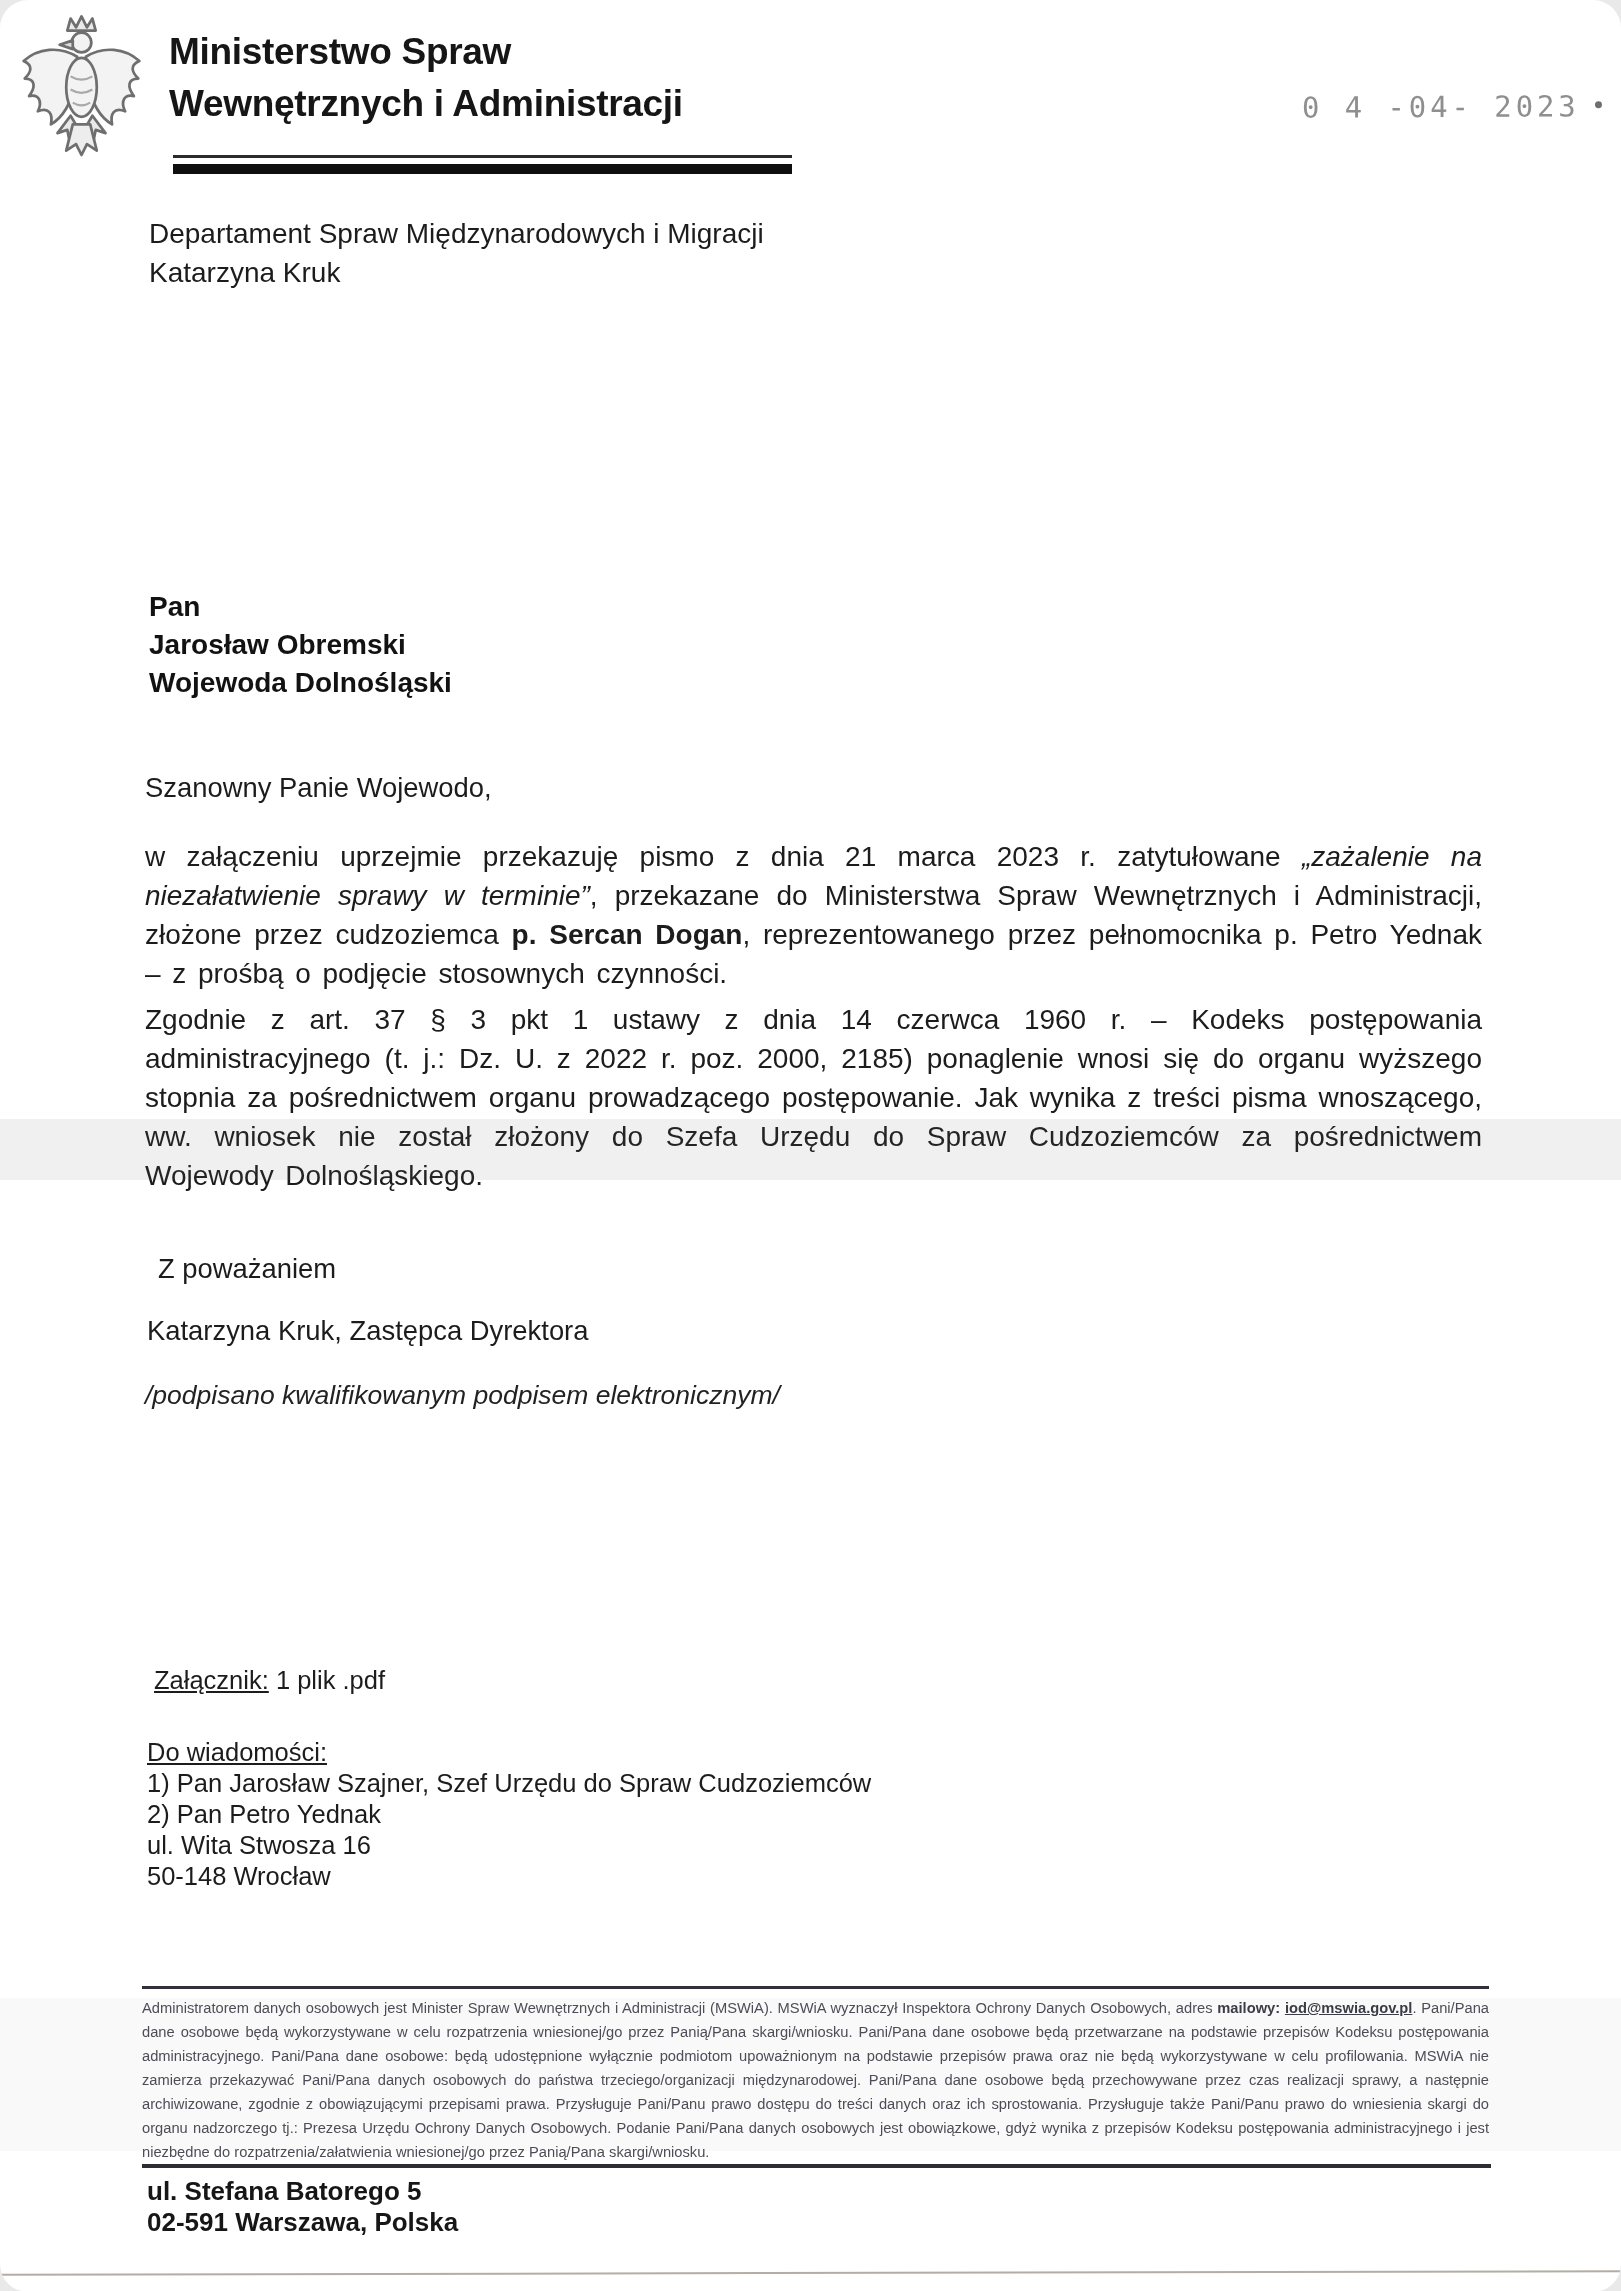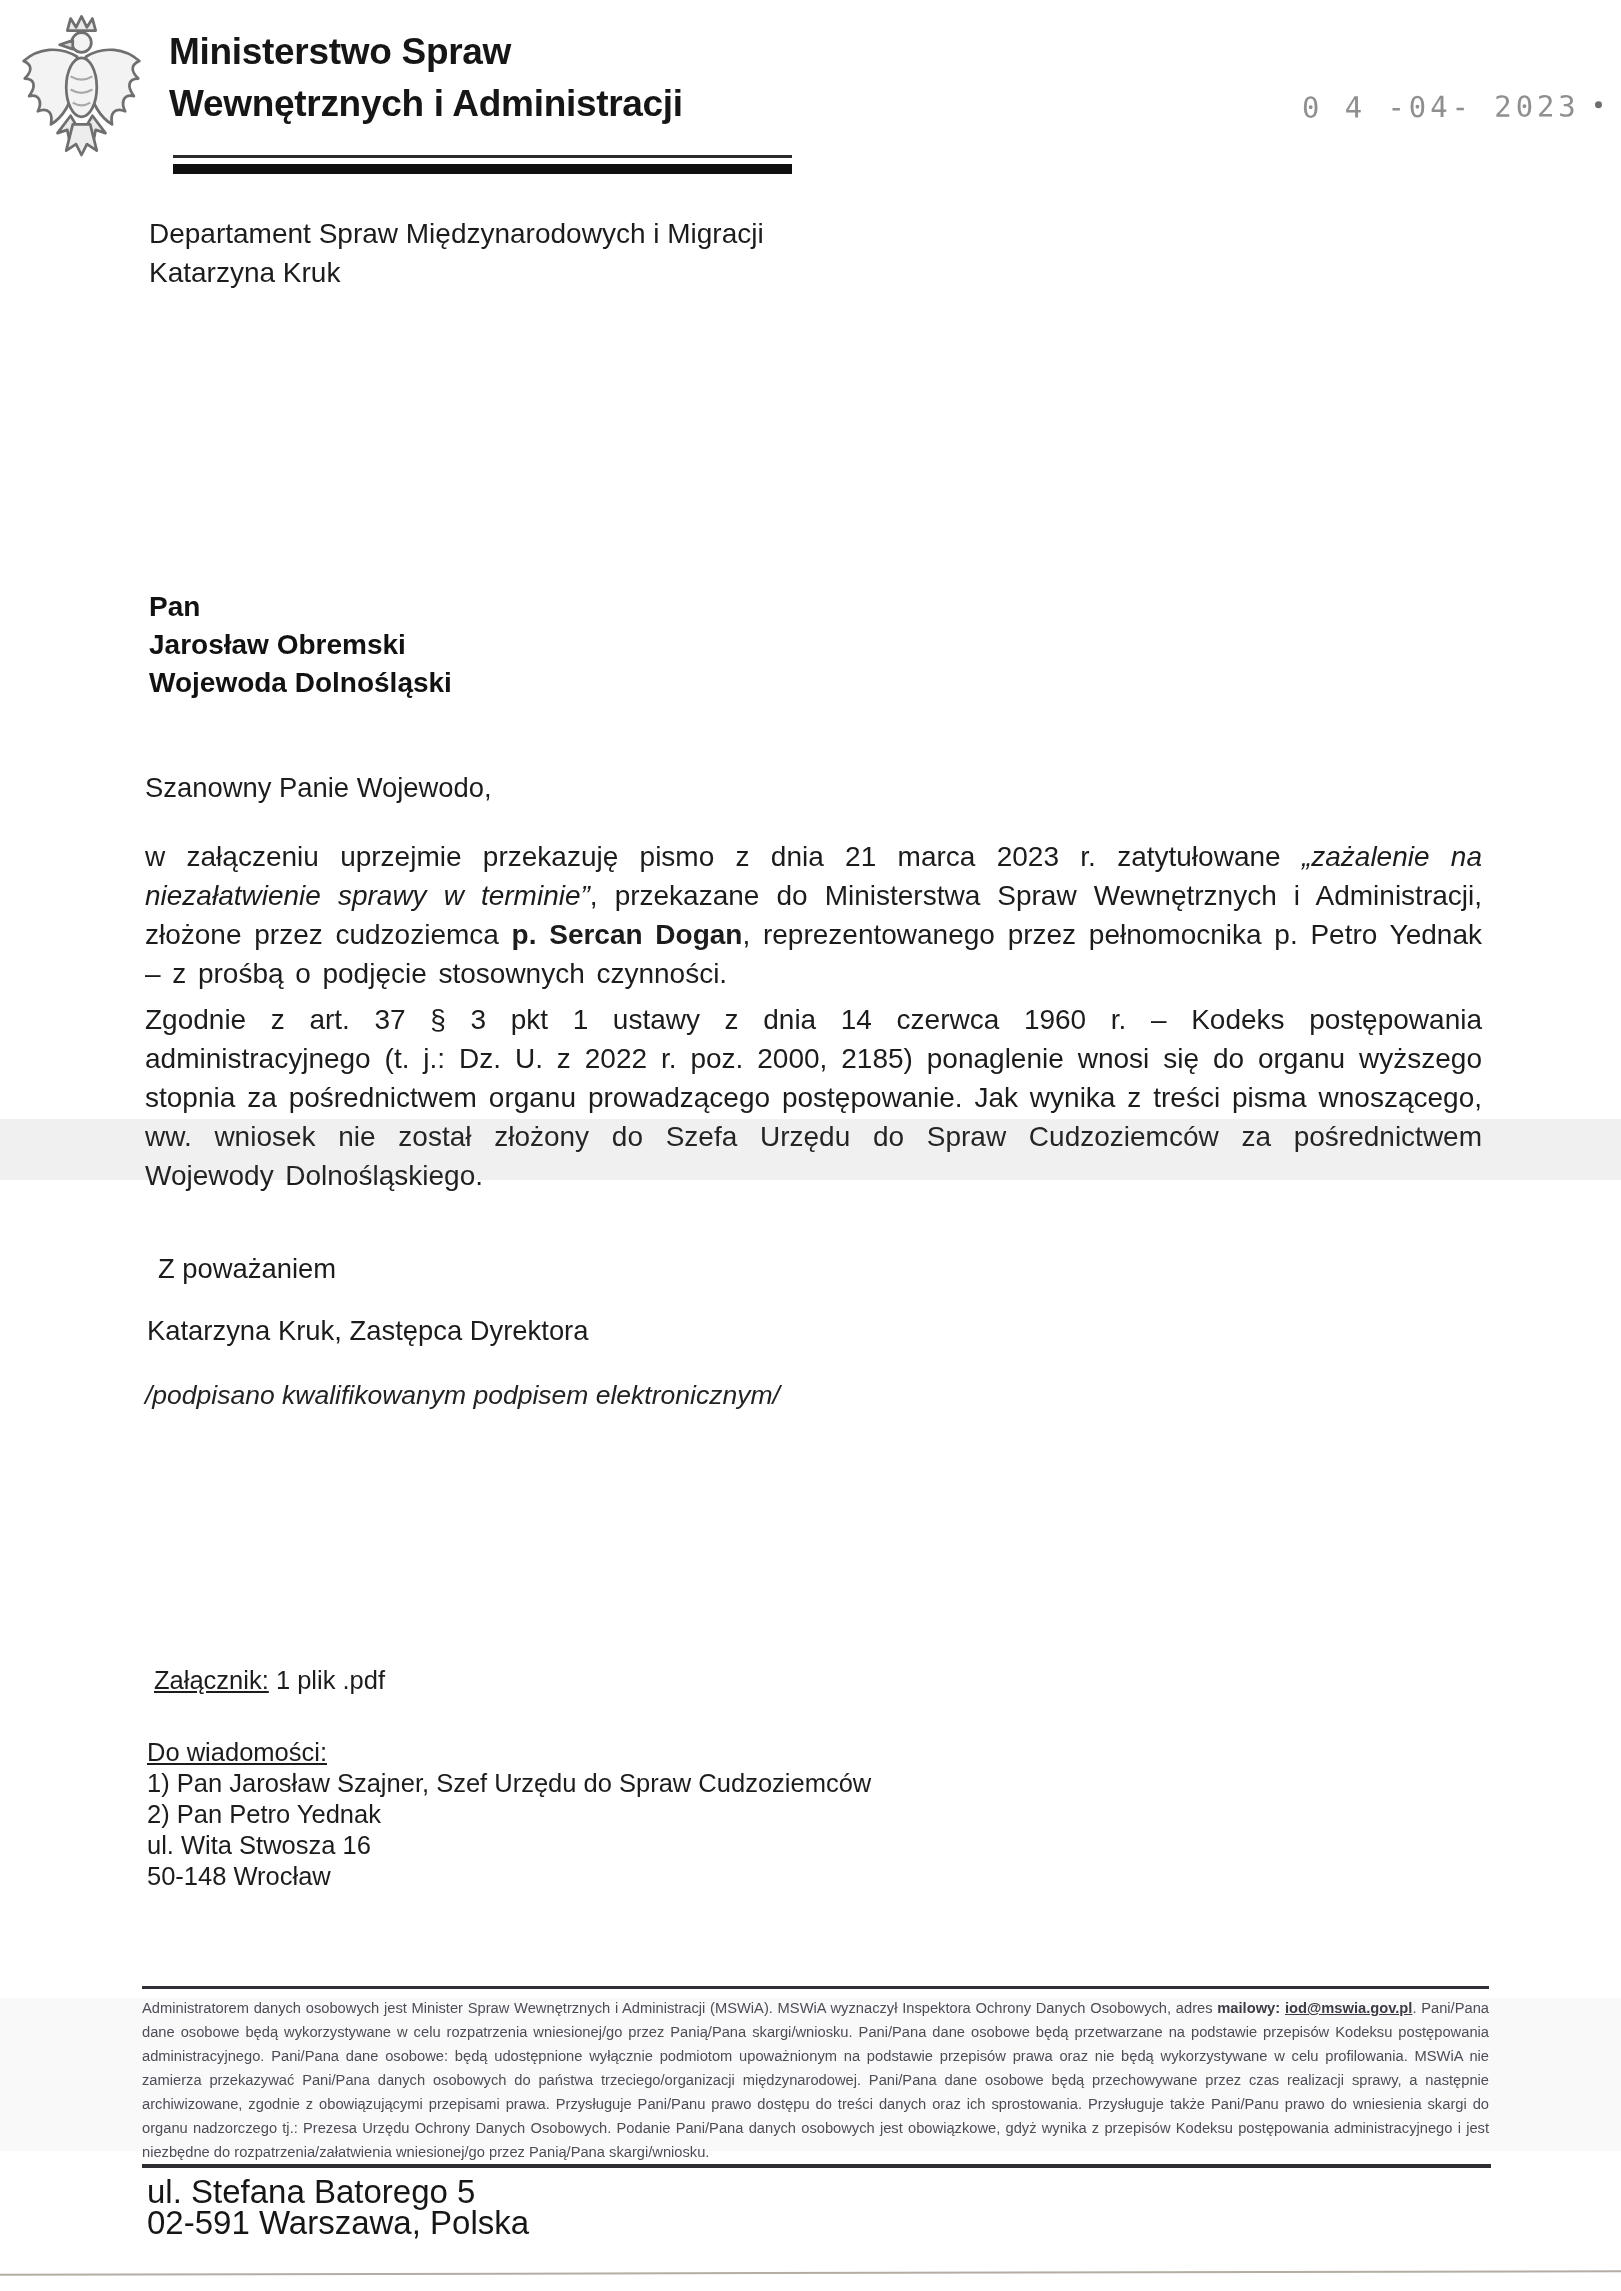--- a/index.html
+++ b/index.html
@@ -4,20 +4,21 @@
 <style>
   html,body{margin:0;padding:0;background:#e9e9e9;}
   .page{
     position:relative;
     width:1621px;height:2292px;
     margin:0 auto;
     background:#ffffff;
     font-family:"Liberation Sans", sans-serif;
     color:#1c1c1c;
     overflow:hidden;
+    border-radius:28px;
   }
   
   .emblem{position:absolute;left:15.7px;top:9.8px;width:131px;height:159px;}
   .ministry{
     position:absolute;left:169px;top:25.5px;
     font-size:37px;line-height:52px;font-weight:700;
     color:#161616;letter-spacing:-0.3px;
   }
   .rule-thin{position:absolute;left:173px;top:155px;width:619px;height:2.9px;background:#2b2b2b;}
   .rule-thick{position:absolute;left:173px;top:164px;width:619px;height:9.8px;background:#0f0f0f;}
@@ -55,21 +56,21 @@
   
   .fineprint-rule{position:absolute;left:142px;top:1986px;width:1347px;height:2.9px;background:#30303a;}
   .fineprint{
     position:absolute;left:142px;top:1996px;width:1347px;
     font-size:14.7px;line-height:24px;text-align:justify;
     color:#4d4d57;margin:0;
   }
   .fineprint b{color:#3c3c46;}
   .email{font-weight:700;text-decoration:underline;color:#3c3c46;}
   .addr-rule{position:absolute;left:142px;top:2164px;width:1349px;height:3.9px;background:#2d2d34;}
-  .footer-addr{position:absolute;left:147px;top:2176px;font-size:33px;line-height:31px;color:#161616;}
+  .footer-addr{position:absolute;left:147px;top:2176px;font-size:26px;line-height:31px;color:#161616;font-weight:bold;}
 </style>
 </head>
 <body>
 
 <div class="page">
 
   <div class="emblem">
     <svg viewBox="0 0 120 140" width="131" height="159" aria-hidden="true">
       <g fill="#f3f3f3" stroke="#6f6f6f" stroke-width="2.5" stroke-linejoin="round">
 

